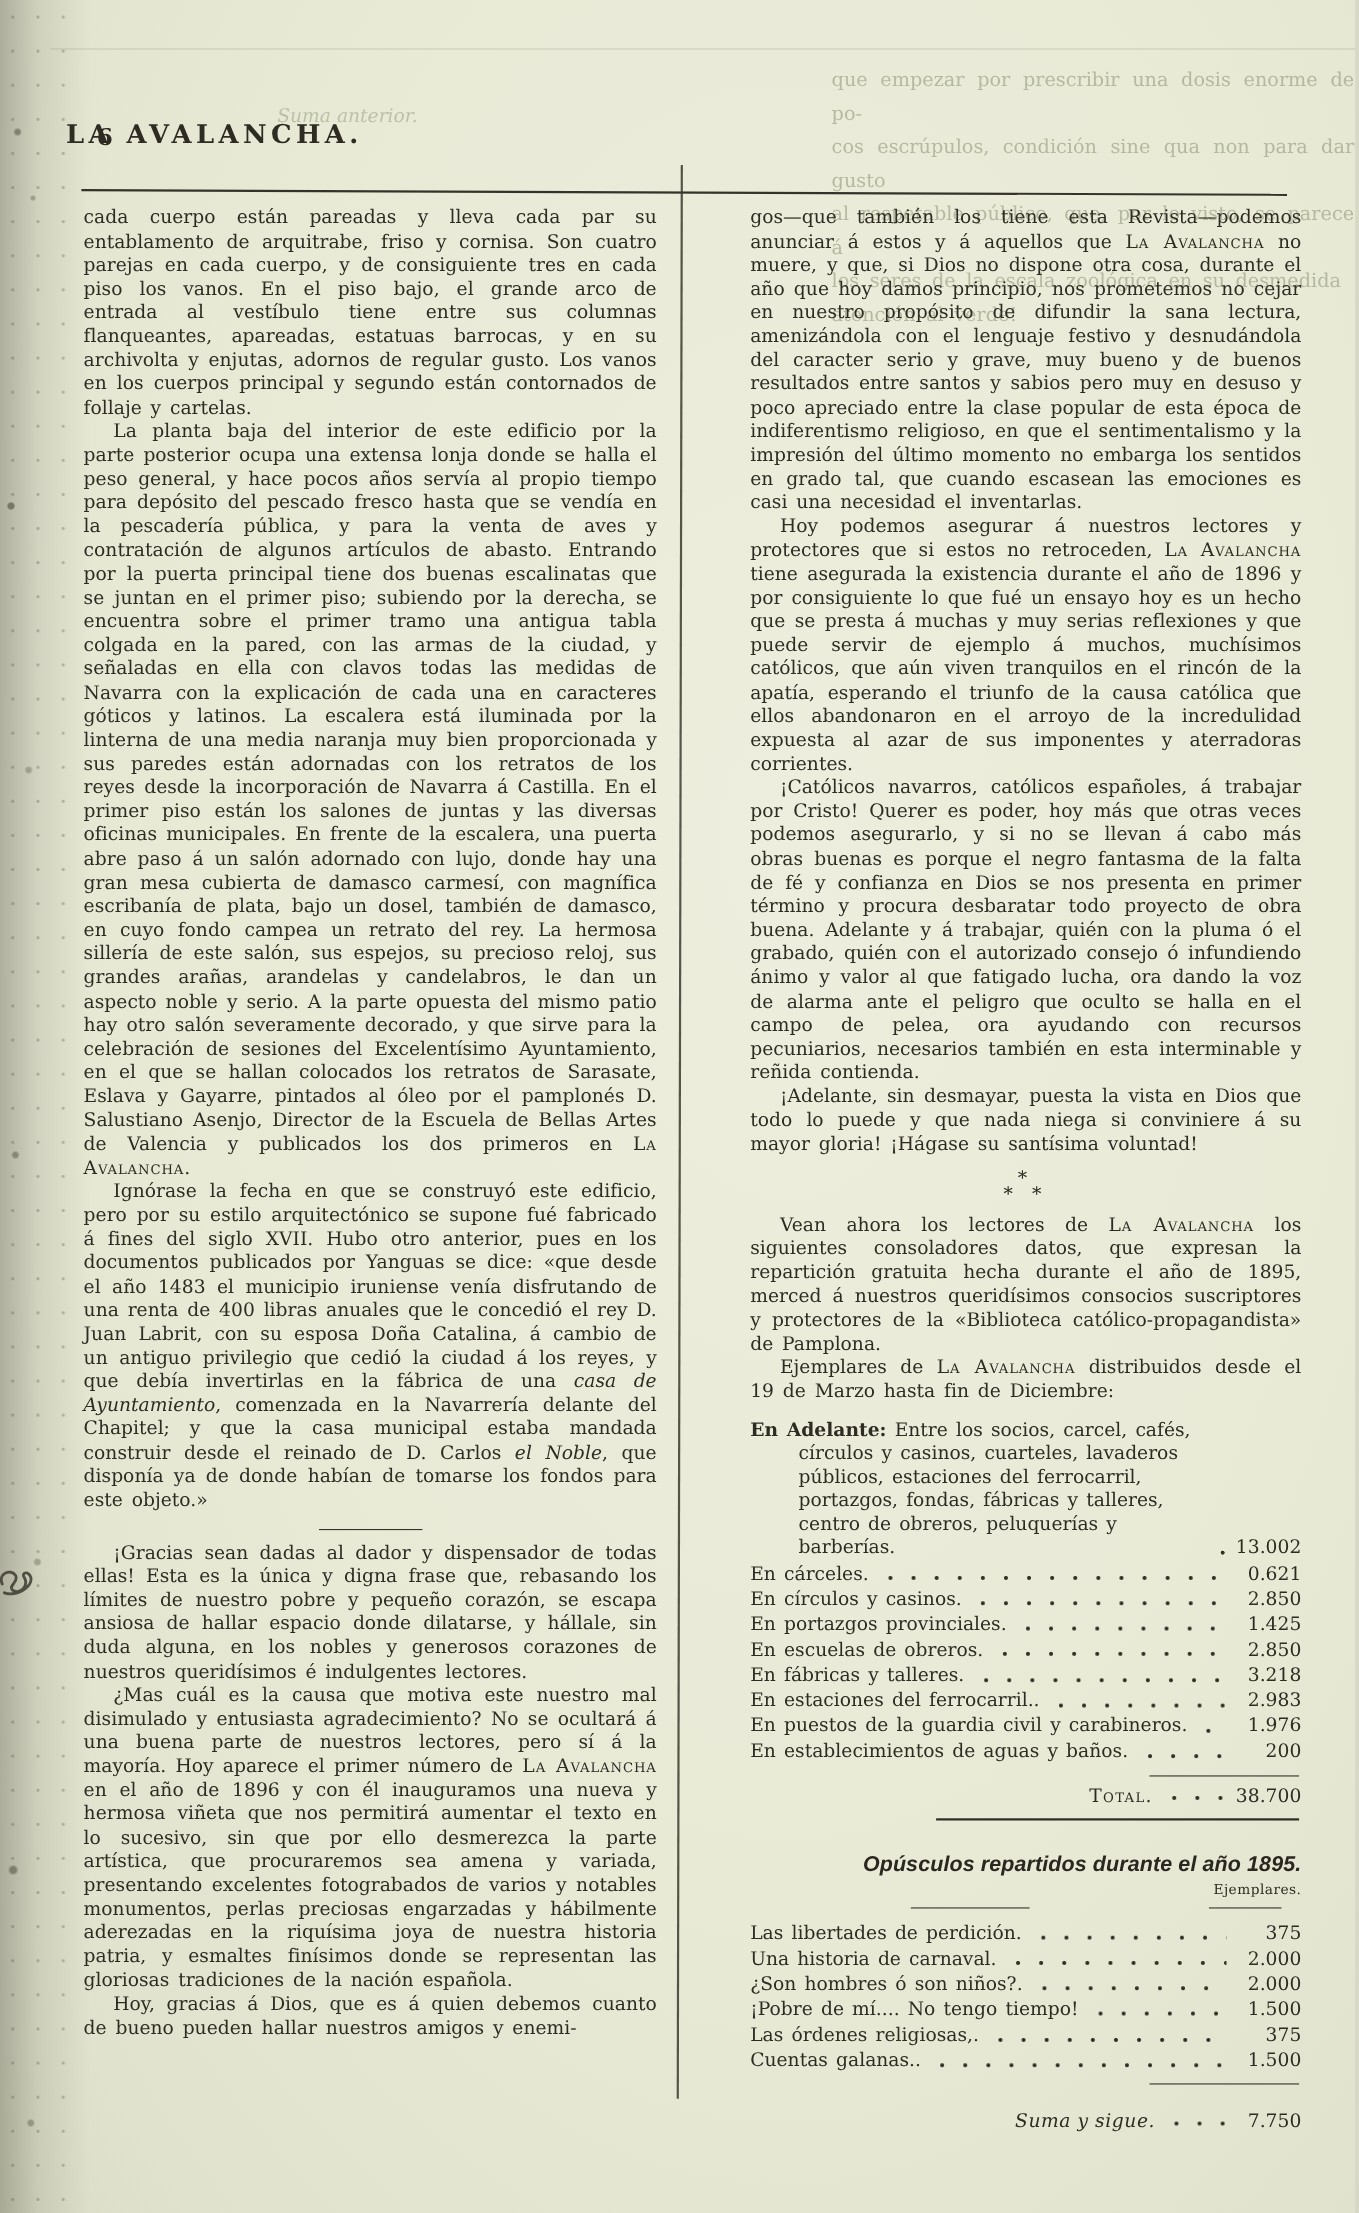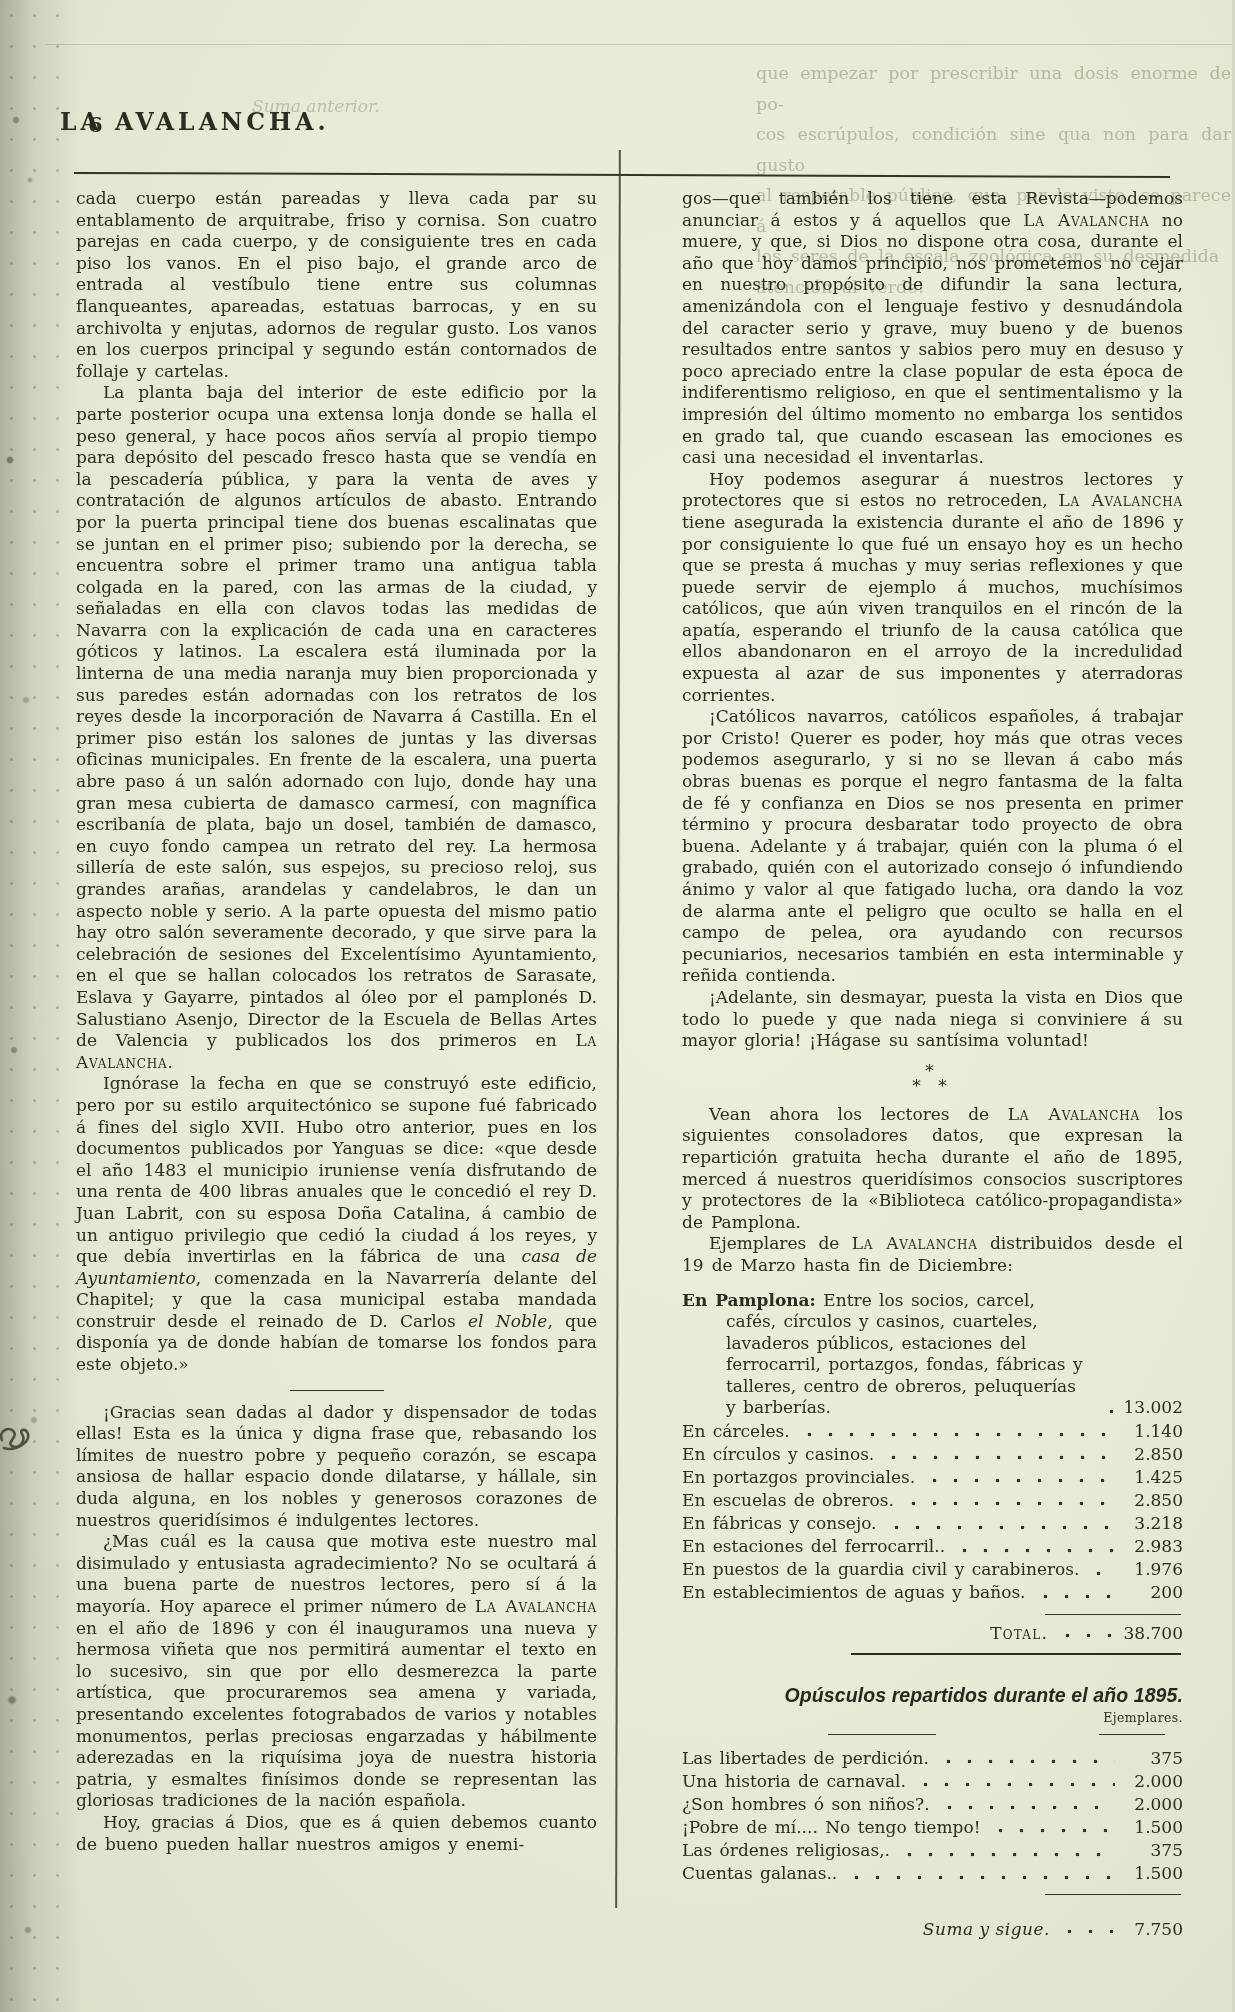--- a/index.html
+++ b/index.html
@@ -112,46 +112,46 @@
     <div class="asterisks">
       <div>*</div>
       <div>* *</div>
     </div>
 
     <p class="ind">Vean ahora los lectores de <span class="sc">La Avalancha</span> los siguientes consoladores datos, que expresan la repartición gratuita hecha durante el año de 1895, merced á nuestros queridísimos consocios suscriptores y protectores de la «Biblioteca católico-propagandista» de Pamplona.</p>
     <p class="ind">Ejemplares de <span class="sc">La Avalancha</span> distribuidos desde el 19 de Marzo hasta fin de Diciembre:</p>
 
     <div class="list">
       <div class="drow">
-        <span class="lbl hang"><b>En Pamplona:</b> Entre los socios, carcel, cafés, círculos y casinos, cuarteles, lavaderos públicos, estaciones del ferrocarril, portazgos, fondas, fábricas y talleres, centro de obreros, peluquerías y barberías.</span>
+        <span class="lbl hang"><b>En Adelante:</b> Entre los socios, carcel, cafés, círculos y casinos, cuarteles, lavaderos públicos, estaciones del ferrocarril, portazgos, fondas, fábricas y talleres, centro de obreros, peluquerías y barberías.</span>
         <span class="lead"></span>
         <span class="val">13.002</span>
       </div>
       <div class="drow">
         <span class="lbl">En cárceles.</span>
         <span class="lead"></span>
-        <span class="val">1.140</span>
+        <span class="val">0.621</span>
       </div>
       <div class="drow">
         <span class="lbl">En círculos y casinos.</span>
         <span class="lead"></span>
         <span class="val">2.850</span>
       </div>
       <div class="drow">
         <span class="lbl">En portazgos provinciales.</span>
         <span class="lead"></span>
         <span class="val">1.425</span>
       </div>
       <div class="drow">
         <span class="lbl">En escuelas de obreros.</span>
         <span class="lead"></span>
         <span class="val">2.850</span>
       </div>
       <div class="drow">
-        <span class="lbl">En fábricas y consejo.</span>
+        <span class="lbl">En fábricas y talleres.</span>
         <span class="lead"></span>
         <span class="val">3.218</span>
       </div>
       <div class="drow">
         <span class="lbl">En estaciones del ferrocarril..</span>
         <span class="lead"></span>
         <span class="val">2.983</span>
       </div>
       <div class="drow">
         <span class="lbl">En puestos de la guardia civil y carabineros.</span>

